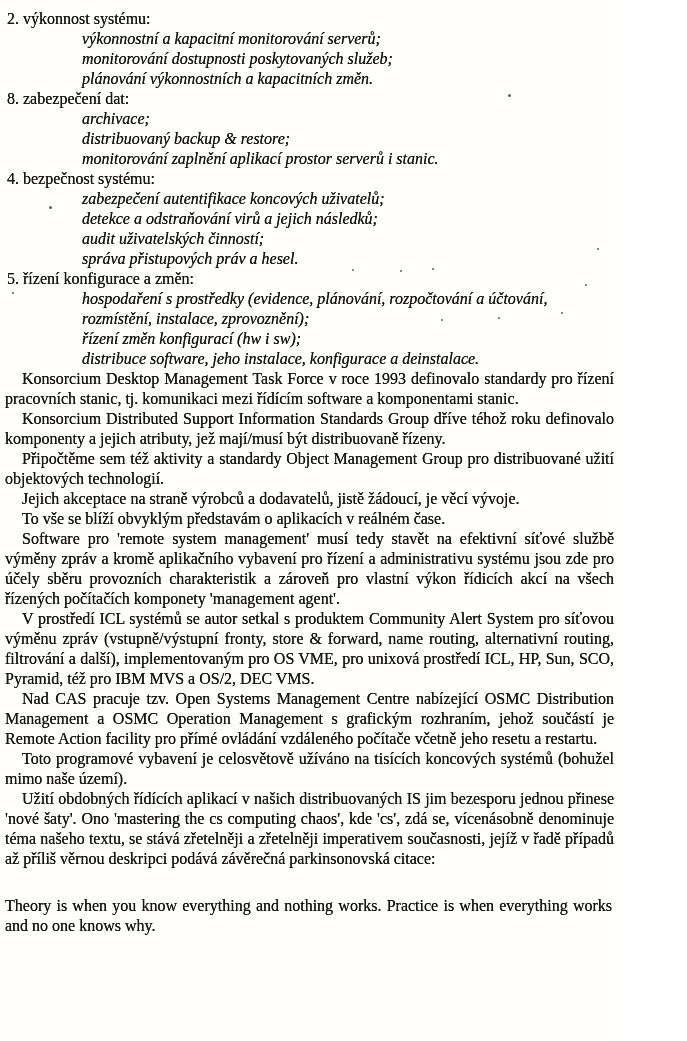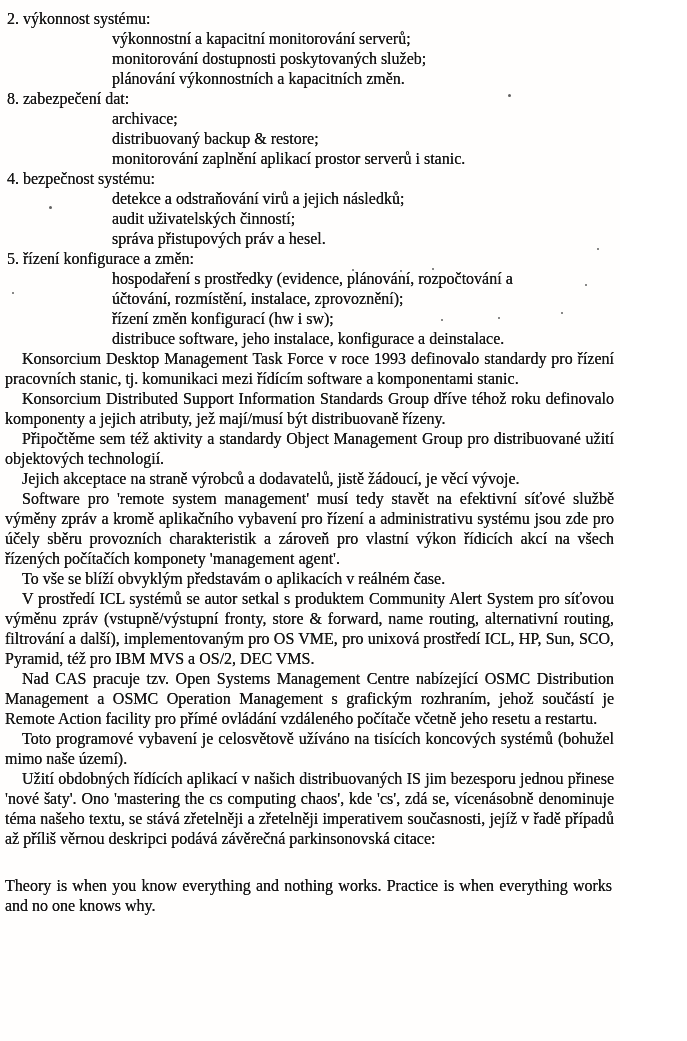--- a/index.html
+++ b/index.html
@@ -18,22 +18,23 @@
     font-size: 16px;
     line-height: 20px;
     padding: 9px 6px 0 5px;
     overflow: hidden;
     text-shadow: 0 0 0.45px #1a1a1a;
   }
   .numbered-list { margin: 0; }
   .list-item { margin: 0; }
   .item-label { margin-left: 2px; }
   .subitem {
-    margin-left: 107px;
+    margin-left: 77px;
     padding-right: 46px;
+    font-style: italic;
   }
   .para {
     margin: 0;
     text-align: justify;
     text-indent: 17px;
   }
   .quote {
     margin-top: 27px;
     text-align: justify;
     padding-right: 2px;
@@ -58,39 +59,40 @@
         <div class="subitem">plánování výkonnostních a kapacitních změn.</div>
       </div>
       <div class="list-item">
         <div class="item-label">8. zabezpečení dat:</div>
         <div class="subitem">archivace;</div>
         <div class="subitem">distribuovaný backup &amp; restore;</div>
         <div class="subitem">monitorování zaplnění aplikací prostor serverů i stanic.</div>
       </div>
       <div class="list-item">
         <div class="item-label">4. bezpečnost systému:</div>
+        <div class="subitem">zabezpečení autentifikace koncových uživatelů;</div>
         <div class="subitem">detekce a odstraňování virů a jejich následků;</div>
         <div class="subitem">audit uživatelských činností;</div>
         <div class="subitem">správa přistupových práv a hesel.</div>
       </div>
       <div class="list-item">
         <div class="item-label">5. řízení konfigurace a změn:</div>
         <div class="subitem">hospodaření s prostředky (evidence, plánování, rozpočtování a účtování, rozmístění, instalace, zprovoznění);</div>
         <div class="subitem">řízení změn konfigurací (hw i sw);</div>
         <div class="subitem">distribuce software, jeho instalace, konfigurace a deinstalace.</div>
       </div>
     </div>
 
   <div>
       <p class="para">Konsorcium Desktop Management Task Force v roce 1993 definovalo standardy pro řízení pracovních stanic, tj. komunikaci mezi řídícím software a komponentami stanic.</p>
       <p class="para">Konsorcium Distributed Support Information Standards Group dříve téhož roku definovalo komponenty a jejich atributy, jež mají/musí být distribuovaně řízeny.</p>
       <p class="para">Připočtěme sem též aktivity a standardy Object Management Group pro distribuované užití objektových technologií.</p>
       <p class="para">Jejich akceptace na straně výrobců a dodavatelů, jistě žádoucí, je věcí vývoje.</p>
+      <p class="para">To vše se blíží obvyklým představám o aplikacích v reálném čase.</p>
       <p class="para">Software pro 'remote system management' musí tedy stavět na efektivní síťové službě výměny zpráv a kromě aplikačního vybavení pro řízení a administrativu systému jsou zde pro účely sběru provozních charakteristik a zároveň pro vlastní výkon řídicích akcí na všech řízených počítačích komponety 'management agent'.</p>
-      <p class="para">To vše se blíží obvyklým představám o aplikacích v reálném čase.</p>
       <p class="para">V prostředí ICL systémů se autor setkal s produktem Community Alert System pro síťovou výměnu zpráv (vstupně/výstupní fronty, store &amp; forward, name routing, alternativní routing, filtrování a další), implementovaným pro OS VME, pro unixová prostředí ICL, HP, Sun, SCO, Pyramid, též pro IBM MVS a OS/2, DEC VMS.</p>
       <p class="para">Nad CAS pracuje tzv. Open Systems Management Centre nabízející OSMC Distribution Management a OSMC Operation Management s grafickým rozhraním, jehož součástí je Remote Action facility pro přímé ovládání vzdáleného počítače včetně jeho resetu a restartu.</p>
       <p class="para">Toto programové vybavení je celosvětově užíváno na tisících koncových systémů (bohužel mimo naše území).</p>
       <p class="para">Užití obdobných řídících aplikací v našich distribuovaných IS jim bezesporu jednou přinese 'nové šaty'. Ono 'mastering the cs computing chaos', kde 'cs', zdá se, vícenásobně denominuje téma našeho textu, se stává zřetelněji a zřetelněji imperativem současnosti, jejíž v řadě případů až příliš věrnou deskripci podává závěrečná parkinsonovská citace:</p>
     </div>
 
   <div class="quote">Theory is when you know everything and nothing works. Practice is when everything works and no one knows why.</div>
 
   <span class="noise" style="left:508px;top:94px;width:3px;height:3px;"></span>
   <span class="noise" style="left:49px;top:206px;width:3px;height:3px;"></span>

